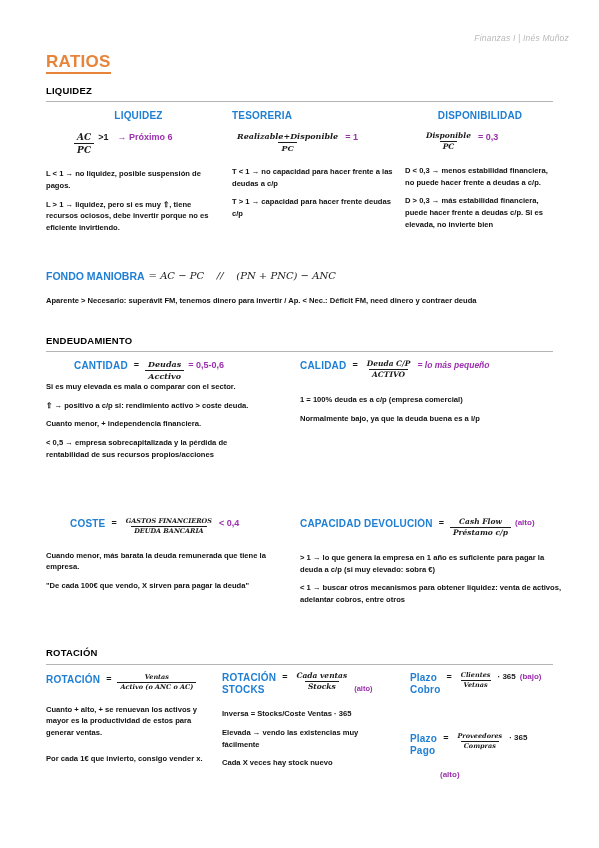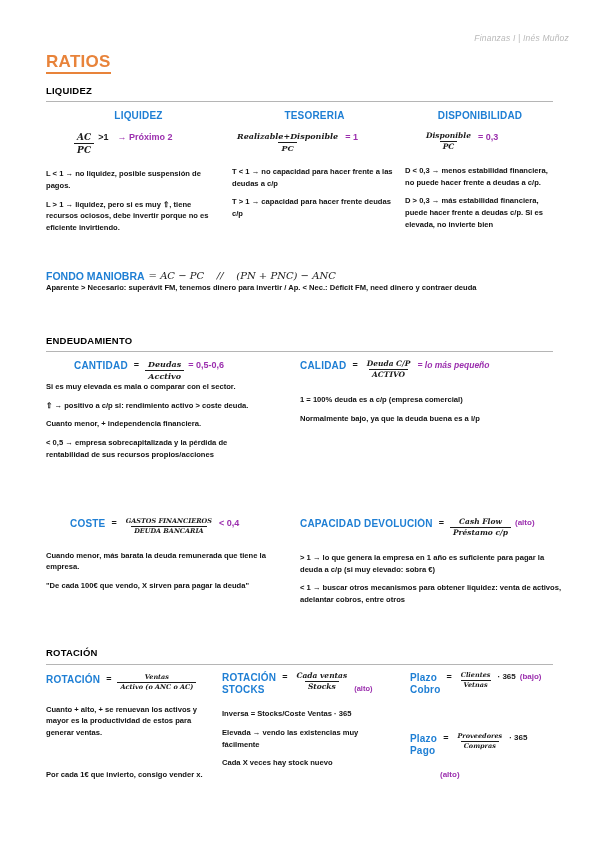--- a/index.html
+++ b/index.html
@@ -49,30 +49,30 @@
   <div class="rule" style="top:101px"></div>
 
   <div class="blk" style="left:46px;top:110px;width:175px">
     <div class="hd" style="text-align:center;margin-left:10px">LIQUIDEZ</div>
     <div class="eq eqs" style="margin:11px 0 0 28px">
       <span class="frac mathb" style="font-size:9px">
         <span class="num">AC</span>
         <span class="den">PC</span>
       </span>
       <span>&gt;1</span>
-      <span class="purple" style="margin-left:5px">→ Próximo 2</span>
+      <span class="purple" style="margin-left:5px">→ Próximo 6</span>
     </div>
     <div class="body" style="margin-top:13px">
       <p>L &lt; 1 → no liquidez, posible suspensión de pagos.</p>
       <p>L &gt; 1 → liquidez, pero si es muy ⇧, tiene recursos ociosos, debe invertir porque no es eficiente invirtiendo.</p>
     </div>
   </div>
 
   <div class="blk" style="left:232px;top:110px;width:165px">
-    <div class="hd" style="text-align:center">TESORERIA</div>
+    <div class="hd" style="text-align:left">TESORERIA</div>
     <div class="eq eqs" style="margin:11px 0 0 2px">
       <span class="frac mathi" style="font-size:8px">
         <span class="num">Realizable+Disponible</span>
         <span class="den">PC</span>
       </span>
       <span class="purple">= 1</span>
     </div>
     <div class="body" style="margin-top:13px">
       <p>T &lt; 1 → no capacidad para hacer frente a las deudas a c/p</p>
       <p>T &gt; 1 → capacidad para hacer frente deudas c/p</p>
@@ -92,21 +92,21 @@
       <p>D &lt; 0,3 → menos estabilidad financiera, no puede hacer frente a deudas a c/p.</p>
       <p>D &gt; 0,3 → más estabilidad financiera, puede hacer frente a deudas c/p. Si es elevada, no invierte bien</p>
     </div>
   </div>
 
   <div class="blk" style="left:46px;top:270px;width:510px">
     <div class="eq" style="font-size:10.5px">
       <span class="blue">FONDO MANIOBRA</span>
       <span class="mathi" style="font-size:10px;white-space:pre">= AC − PC    //    (PN + PNC) − ANC</span>
     </div>
-    <div class="body" style="">Aparente &gt; Necesario: superávit FM, tenemos dinero para invertir / Ap. &lt; Nec.: Déficit FM, need dinero y contraer deuda</div>
+    <div class="body" style="margin-top:13px">Aparente &gt; Necesario: superávit FM, tenemos dinero para invertir / Ap. &lt; Nec.: Déficit FM, need dinero y contraer deuda</div>
   </div>
 
   <div class="sec-h" style="top:335px">ENDEUDAMIENTO</div>
   <div class="rule" style="top:351px"></div>
 
   <div class="blk clip" style="left:46px;top:360px;width:222px;height:140px">
     <div class="eq eqs" style="margin-left:28px">
       <span class="hd">CANTIDAD</span>
       <span style="margin:0 2px">=</span>
       <span class="frac mathb" style="font-size:8px">
@@ -178,21 +178,21 @@
     <div class="eq eqs">
       <span class="hd">ROTACIÓN</span>
       <span style="margin:0 2px">=</span>
       <span class="frac mathi" style="font-size:6.5px">
         <span class="num">Ventas</span>
         <span class="den">Activo (o ANC o AC)</span>
       </span>
     </div>
     <div class="body" style="margin-top:12px">
       <p>Cuanto + alto, + se renuevan los activos y mayor es la productividad de estos para generar ventas.</p>
-      <p style="margin-top:30px">Por cada 1€ que invierto, consigo vender x.</p>
+      <p style="margin-top:14px">Por cada 1€ que invierto, consigo vender x.</p>
     </div>
   </div>
 
   <div class="blk" style="left:222px;top:672px;width:175px">
     <div class="eq eqs">
       <span class="hd" style="line-height:1.15;white-space:pre-line;display:inline-block">ROTACIÓN
 STOCKS</span>
       <span style="margin:0 2px">=</span>
       <span class="frac mathi" style="font-size:7.5px">
         <span class="num">Cada ventas</span>

